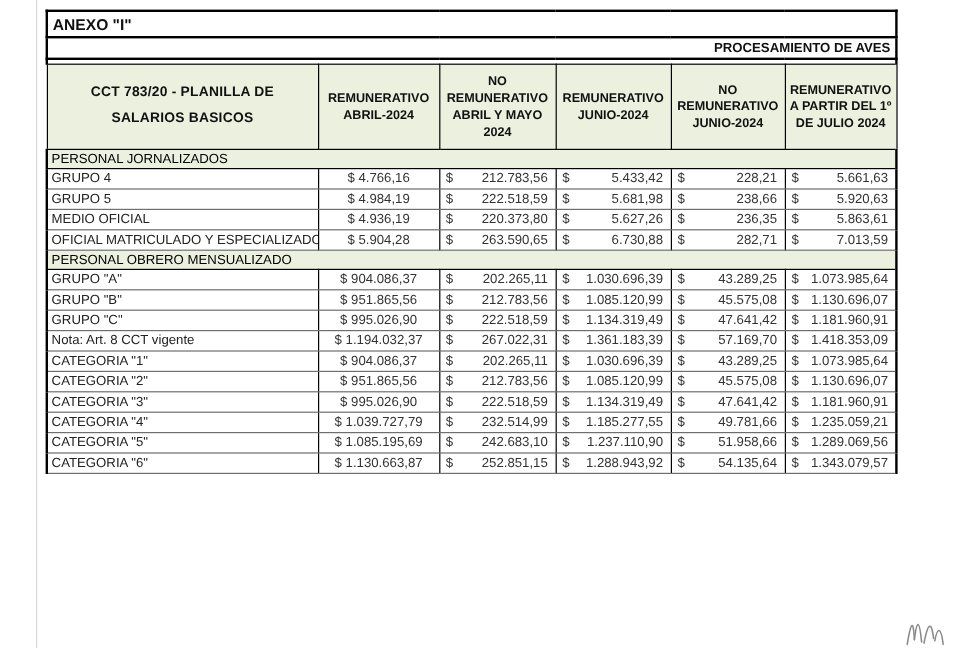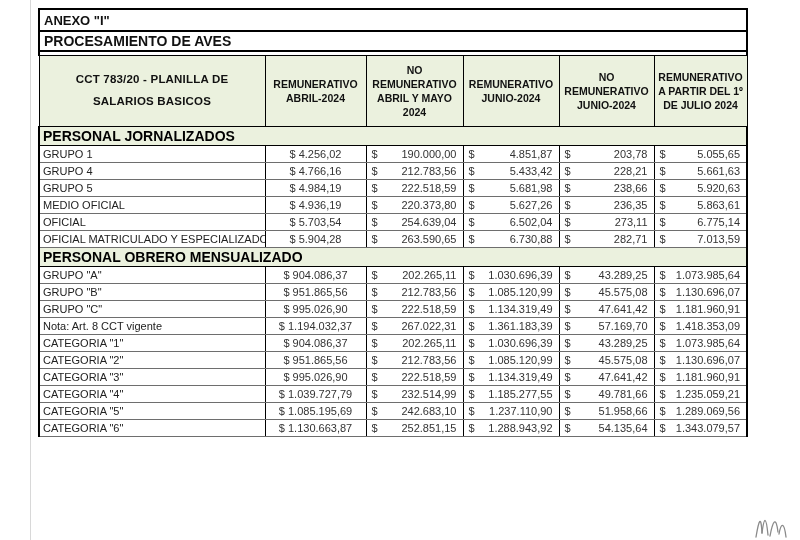--- a/index.html
+++ b/index.html
@@ -19,21 +19,21 @@
     border-collapse:collapse; table-layout:fixed; width:708px;
     font-family:"Liberation Sans", sans-serif;
   }
   table.sheet td, table.sheet th { padding:0; overflow:hidden; white-space:nowrap; }
 
   tr.title-row td {
     border:2px solid #000; background:#fff;
     font-weight:bold; font-size:13px; padding:1px 4px; color:#111;
   }
   tr.title-row.t1 td { height:18px; }
-  tr.title-row.t2 td { height:14px; font-size:14px; }
+  tr.title-row.t2 td { height:14px; font-size:11px;text-align:right; }
 
   tr.spacer-row td {
     height:3px; border-left:2px solid #000; border-right:2px solid #000;
     border-top:none; border-bottom:none; background:#fff;
   }
 
   tr.header-row th {
     background:var(--header-bg,#ebf1de);
     border:1.6px solid #000;
     font-weight:bold; font-size:10.5px; line-height:1.35;
@@ -41,21 +41,21 @@
     height:70px; white-space:normal; color:#111;
   }
   tr.header-row th.corner {
     font-size:11.5px; line-height:1.9; letter-spacing:.2px;
   }
 
   tr.section-row td {
     background:var(--header-bg,#ebf1de);
     border-top:1.8px solid #000; border-bottom:1.8px solid #000;
     border-left:2px solid #000; border-right:2px solid #000;
-    font-weight:bold; font-size:14px; height:13px; padding:1px 3px; color:#000;
+    font-weight:normal; font-size:11px; height:13px; padding:1px 3px; color:#000;
   }
 
   tr.data-row td {
     height:14px; font-size:11px; background:#fff;
     border-left:1.2px solid #000; border-right:1.2px solid #000;
     border-top:1px solid #6e6e6e; border-bottom:1px solid #6e6e6e;
     color:#333;
   }
   tr.data-row td.lbl {
     padding:1px 3px; text-align:left; color:#222;
@@ -102,40 +102,20 @@
       <th>REMUNERATIVO<br>ABRIL-2024</th>
           <th>NO<br>REMUNERATIVO<br>ABRIL Y MAYO<br>2024</th>
           <th>REMUNERATIVO<br>JUNIO-2024</th>
           <th>NO<br>REMUNERATIVO<br>JUNIO-2024</th>
           <th>REMUNERATIVO<br>A PARTIR DEL 1º<br>DE JULIO 2024</th>
         </tr>
     <tr class="section-row">
           <td colspan="6">PERSONAL JORNALIZADOS</td>
         </tr>
         <tr class="data-row">
-          <td class="lbl">GRUPO 1</td>
-          <td class="val-center">$ 4.256,02</td>
-          <td class="val-acct">
-            <span class="cur">$</span>
-            <span class="num">190.000,00</span>
-          </td>
-          <td class="val-acct">
-            <span class="cur">$</span>
-            <span class="num">4.851,87</span>
-          </td>
-          <td class="val-acct">
-            <span class="cur">$</span>
-            <span class="num">203,78</span>
-          </td>
-          <td class="val-acct">
-            <span class="cur">$</span>
-            <span class="num">5.055,65</span>
-          </td>
-        </tr>
-        <tr class="data-row">
           <td class="lbl">GRUPO 4</td>
           <td class="val-center">$ 4.766,16</td>
           <td class="val-acct">
             <span class="cur">$</span>
             <span class="num">212.783,56</span>
           </td>
           <td class="val-acct">
             <span class="cur">$</span>
             <span class="num">5.433,42</span>
           </td>
@@ -179,40 +159,20 @@
             <span class="cur">$</span>
             <span class="num">5.627,26</span>
           </td>
           <td class="val-acct">
             <span class="cur">$</span>
             <span class="num">236,35</span>
           </td>
           <td class="val-acct">
             <span class="cur">$</span>
             <span class="num">5.863,61</span>
-          </td>
-        </tr>
-        <tr class="data-row">
-          <td class="lbl">OFICIAL</td>
-          <td class="val-center">$ 5.703,54</td>
-          <td class="val-acct">
-            <span class="cur">$</span>
-            <span class="num">254.639,04</span>
-          </td>
-          <td class="val-acct">
-            <span class="cur">$</span>
-            <span class="num">6.502,04</span>
-          </td>
-          <td class="val-acct">
-            <span class="cur">$</span>
-            <span class="num">273,11</span>
-          </td>
-          <td class="val-acct">
-            <span class="cur">$</span>
-            <span class="num">6.775,14</span>
           </td>
         </tr>
         <tr class="data-row">
           <td class="lbl">OFICIAL MATRICULADO Y ESPECIALIZADO</td>
           <td class="val-center">$ 5.904,28</td>
           <td class="val-acct">
             <span class="cur">$</span>
             <span class="num">263.590,65</span>
           </td>
           <td class="val-acct">

